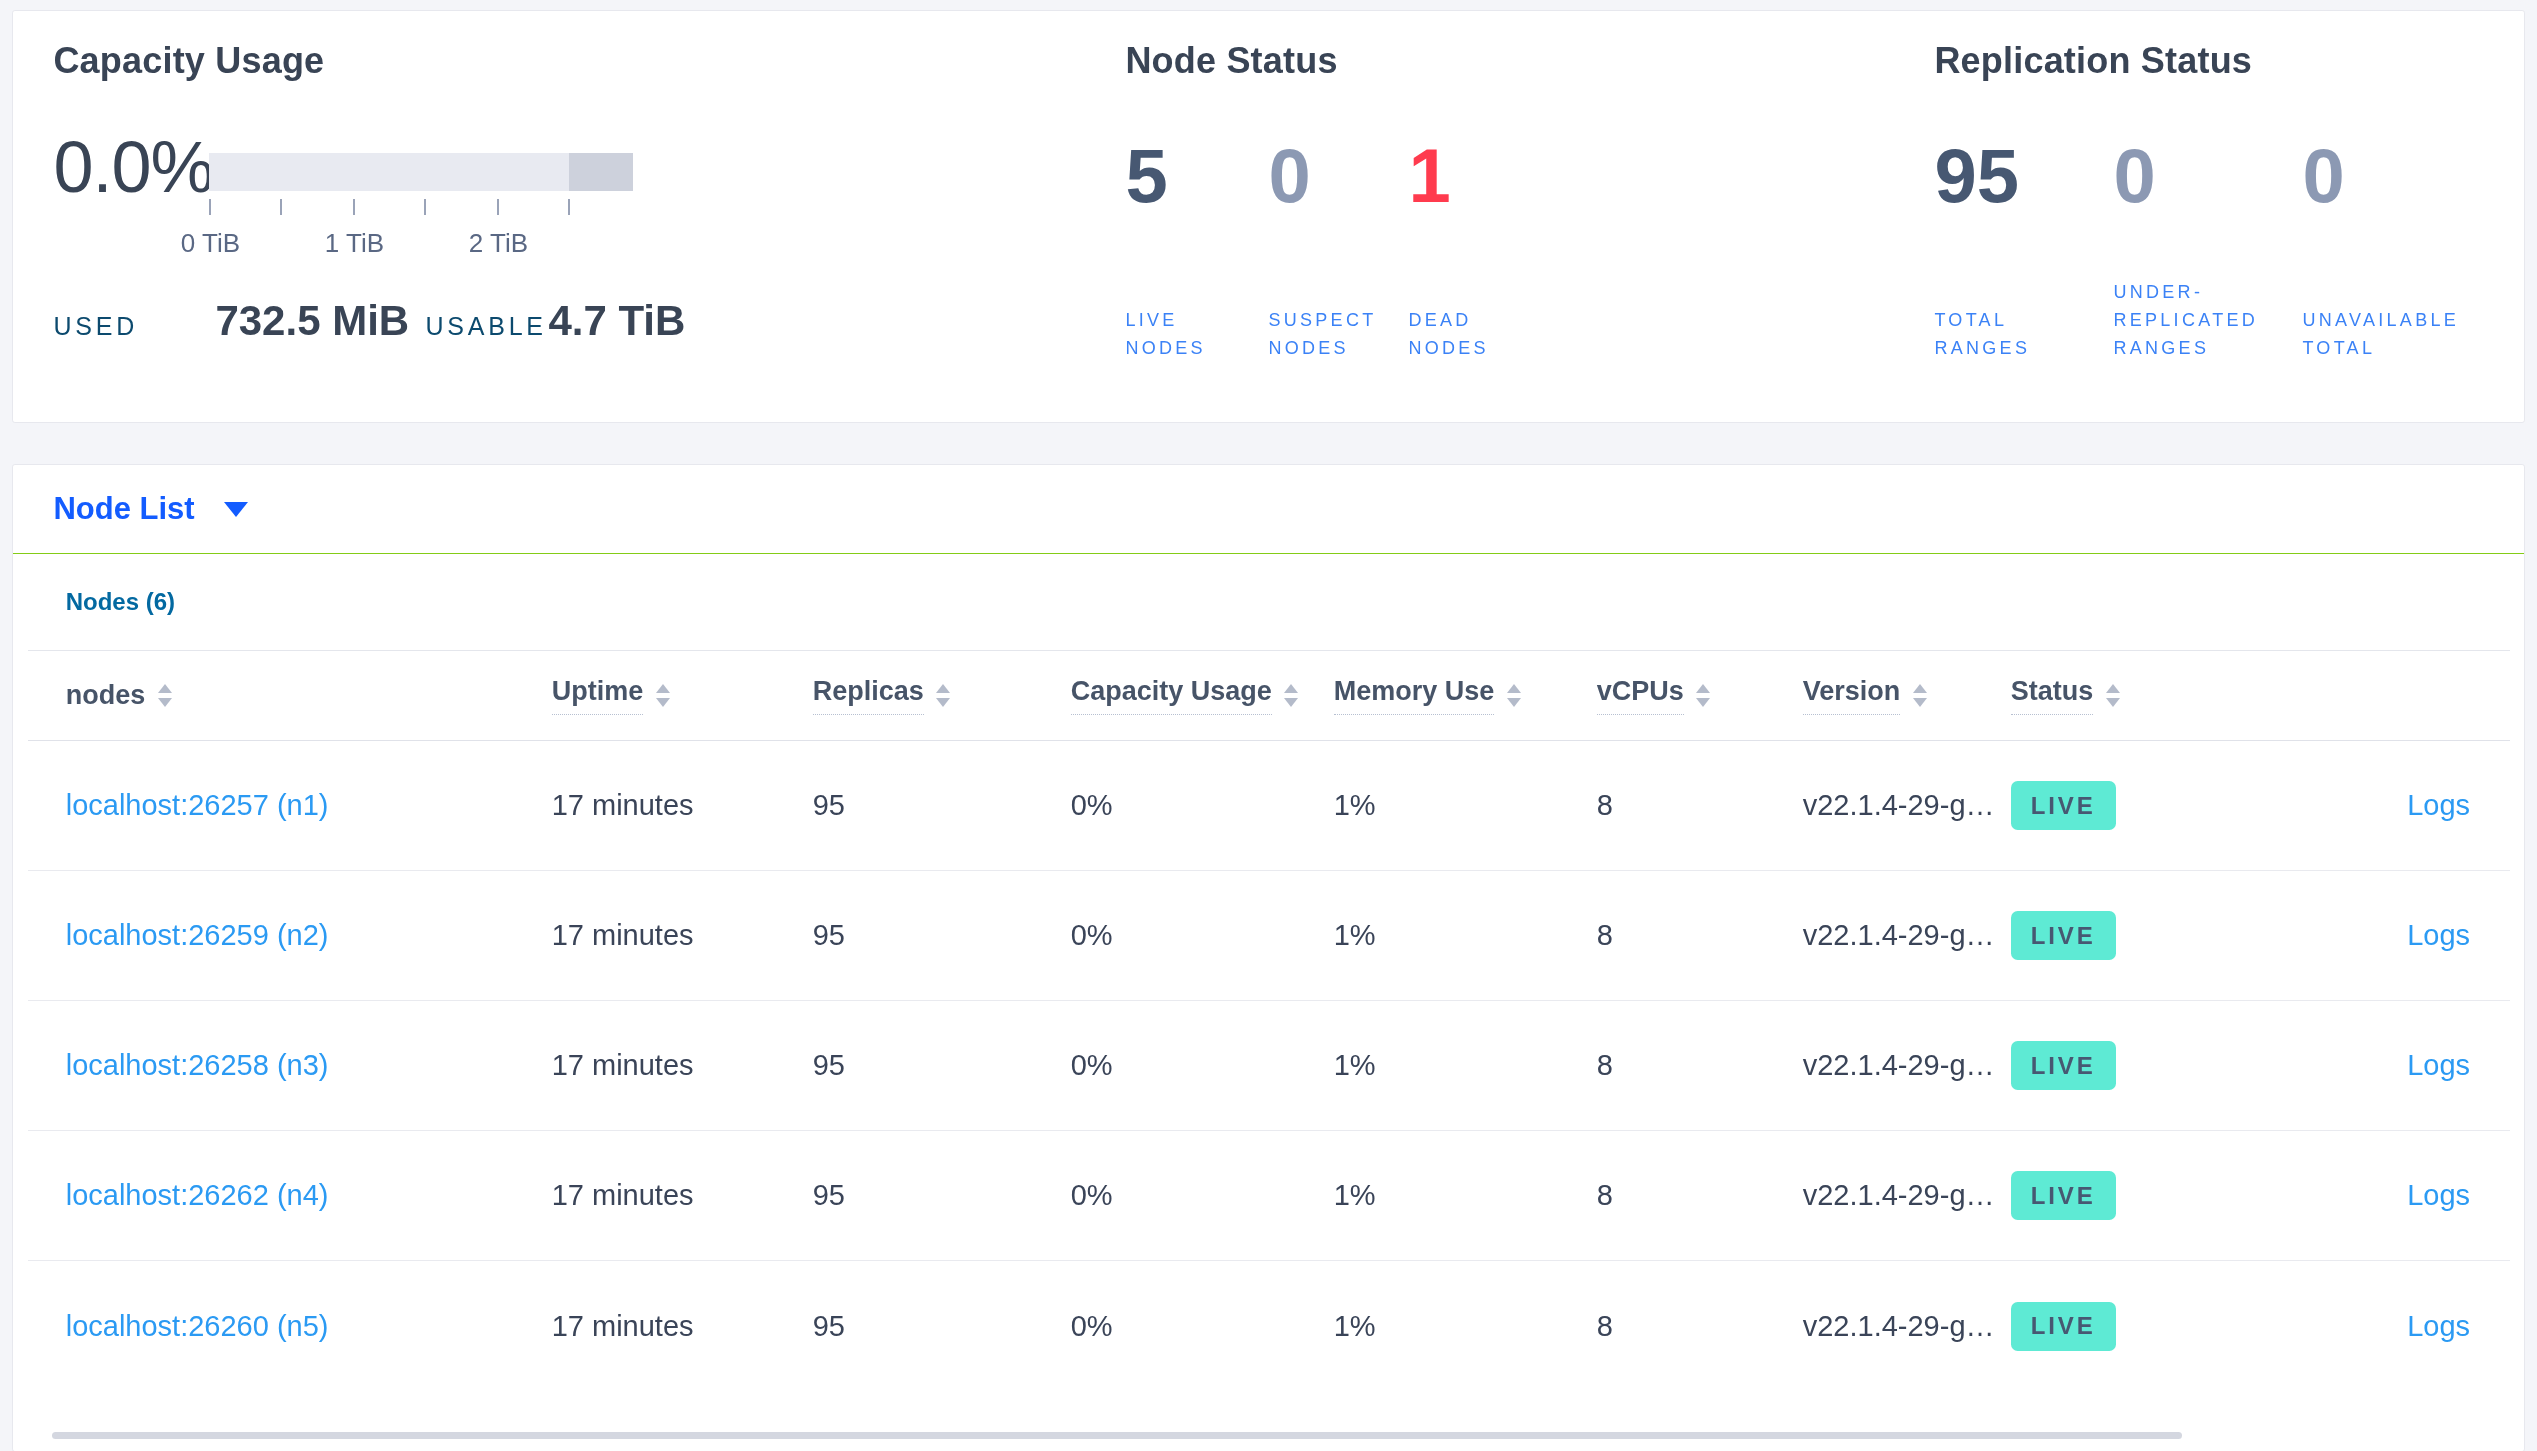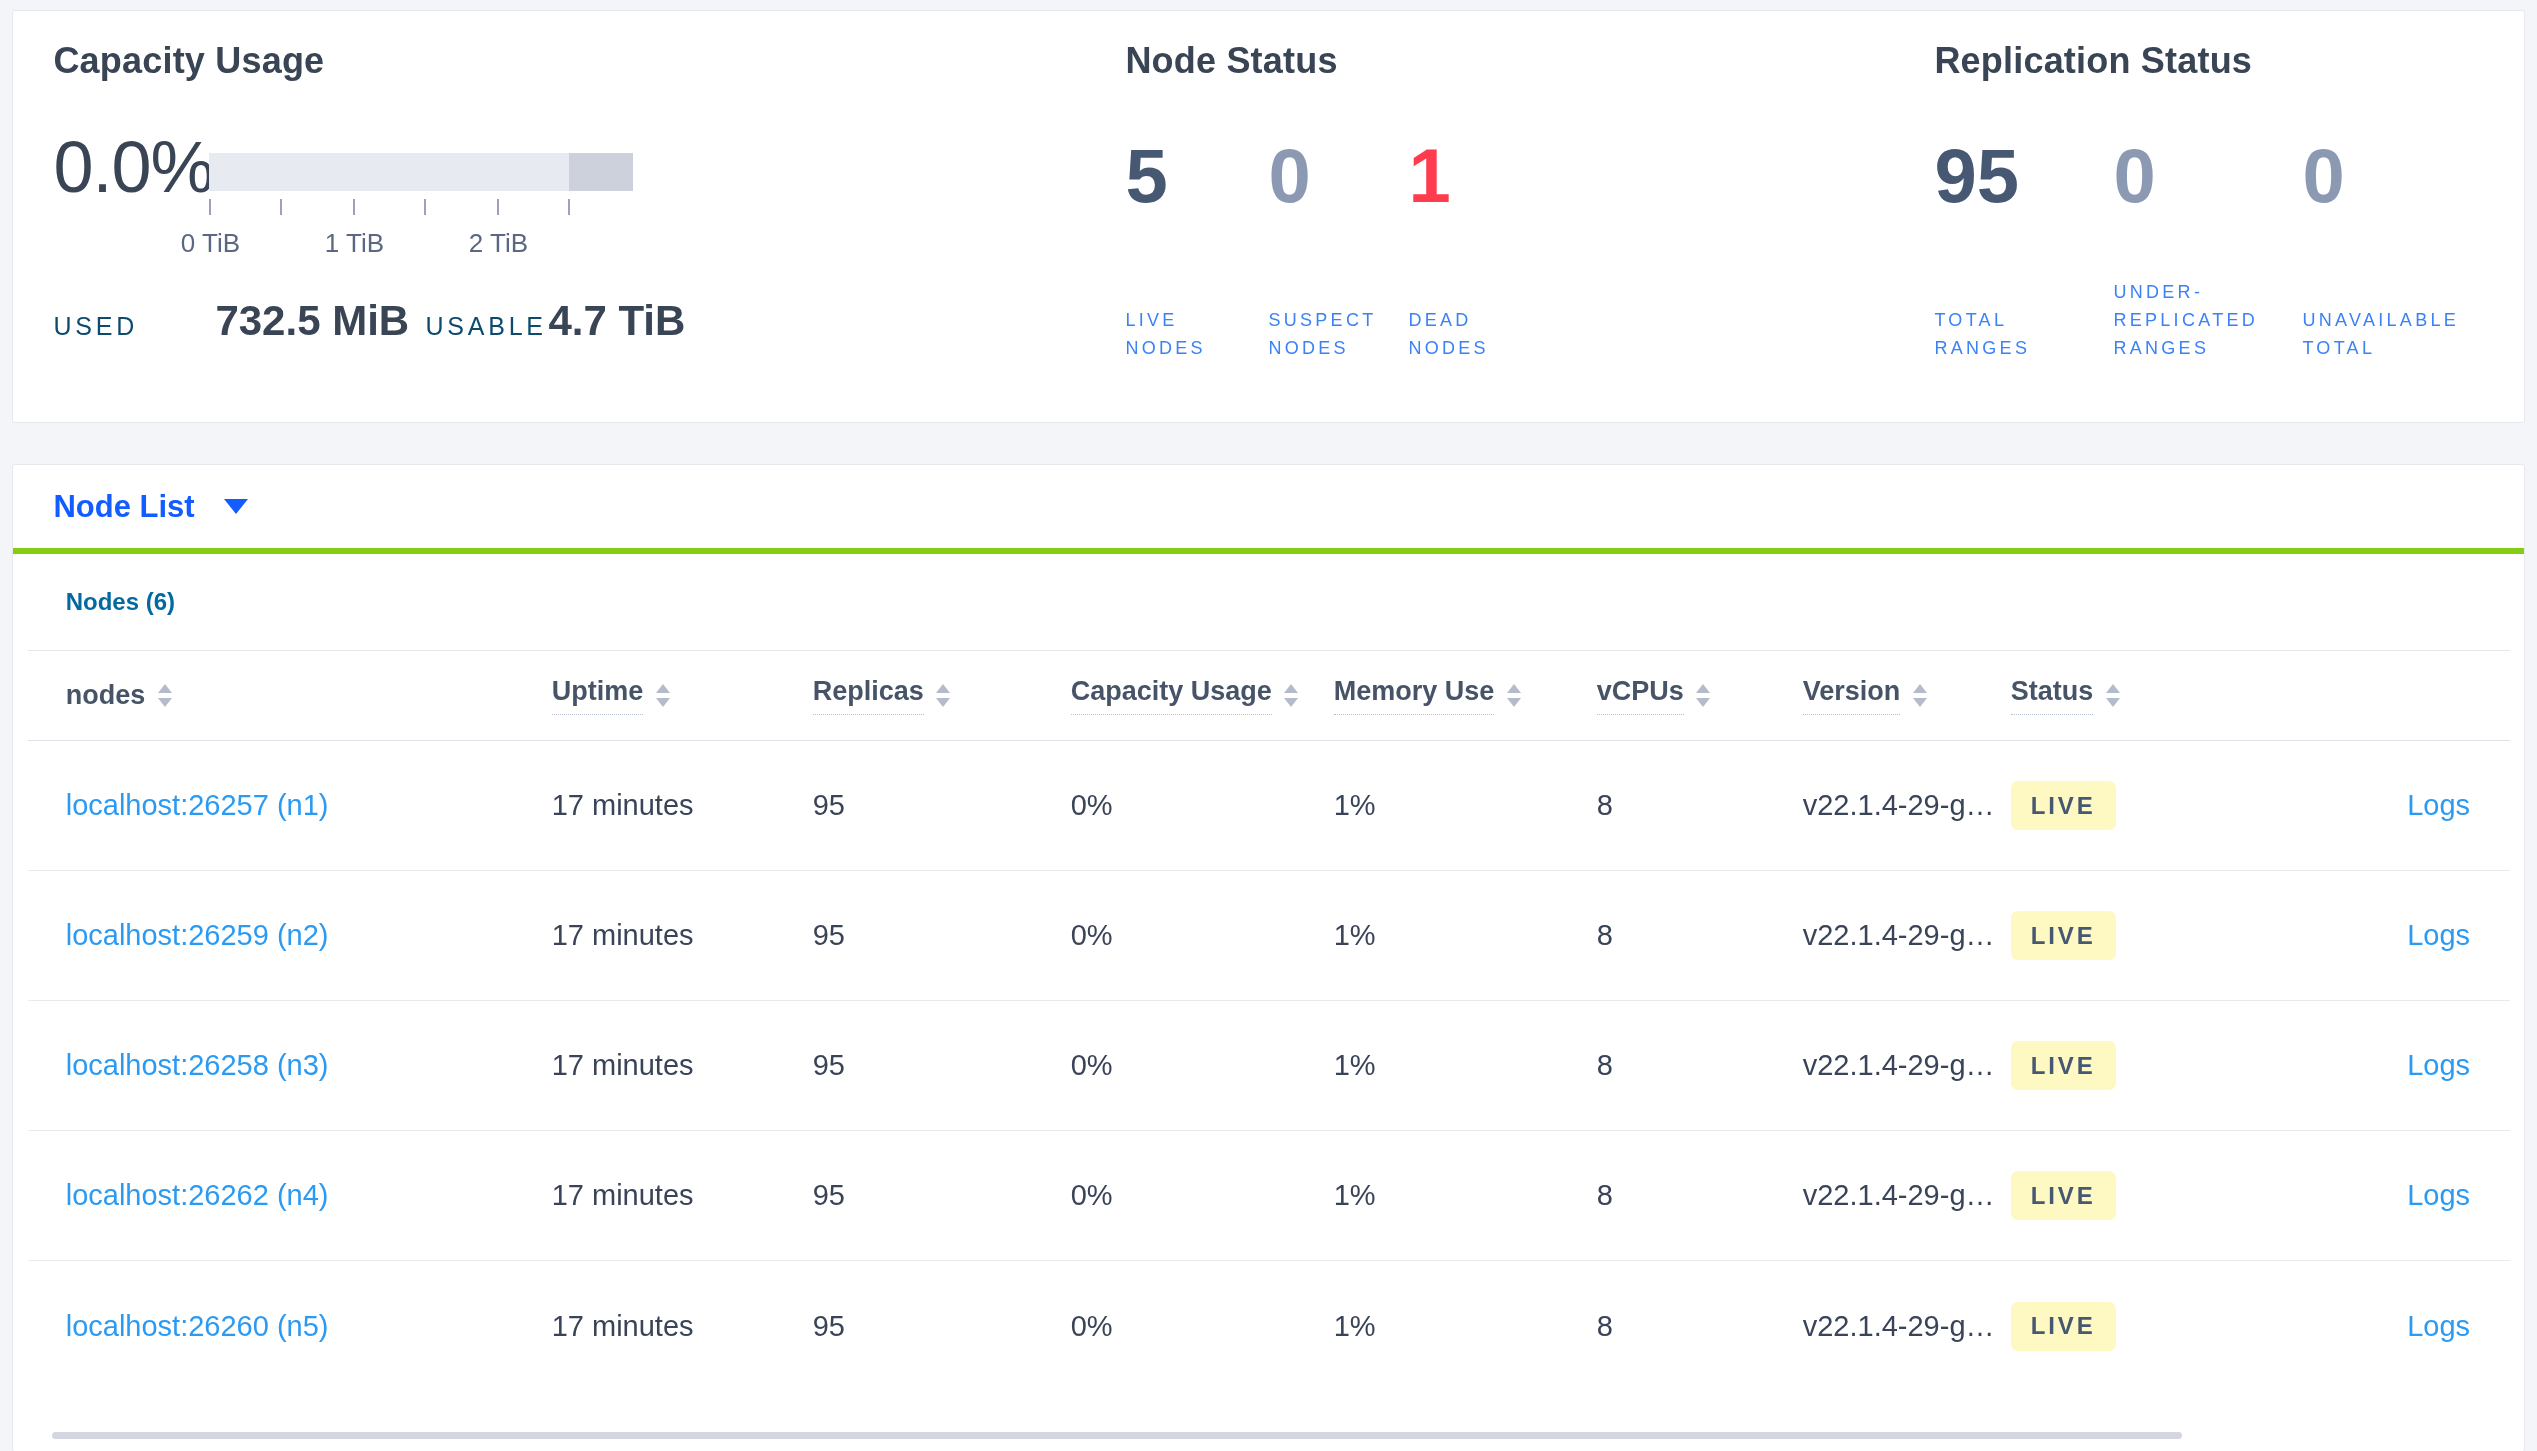--- a/index.html
+++ b/index.html
@@ -46,42 +46,42 @@
   .stat { display: flex; flex-direction: column; justify-content: space-between; }
   .stat-value { font-size: 76px; font-weight: 600; line-height: 82px; }
   .stat-label { font-size: 18px; letter-spacing: 3.3px; color: #3b82f6; line-height: 28px; }
   .v-dark { color: #475872; }
   .v-muted { color: #8c99b3; }
   .v-red { color: #ff3b4e; }
   .w150 { width: 143px; } .w147 { width: 140px; } .w188 { width: 179px; } .w198 { width: 189px; }
   .lbl-w140 { width: 133px; } .lbl-w160 { width: 152px; } .lbl-w210 { width: 202px; }
 
   
-  .selector-row { height: 89px; border-bottom: 6px solid #84cc16; display: flex; align-items: center; padding-left: 40px; }
+  .selector-row { height: 89px; border-bottom: 1px solid #84cc16; display: flex; align-items: center; padding-left: 40px; }
   .selector { display: flex; align-items: center; cursor: pointer; }
   .selector-label { font-size: 31px; font-weight: 700; color: #135cff; }
   .caret-down { width: 0; height: 0; margin-left: 29px; border-left: 12.4px solid transparent; border-right: 12.4px solid transparent; border-top: 15.2px solid #135cff; }
 
   
   .nodes-content { padding: 0 14.3px; }
   .nodes-title { font-size: 24px; font-weight: 700; color: #0369a1; margin: 34px 0 0 38px; }
   .tgrid { display: grid; grid-template-columns: 524px 261px 258px 263px 263px 206px 208px 248px 1fr; align-items: center; }
   .table-head { margin-top: 34px; height: 91px; border-top: 1px solid #e4e6ec; border-bottom: 1px solid #e0e2e9; }
   .th { font-size: 27px; font-weight: 600; color: #475468; display: flex; align-items: center; }
   .th:first-child { padding-left: 38px; }
   .th-label.dotted { border-bottom: 1.9px dotted #b7c0d1; padding-bottom: 6.7px; }
   .sort { display: inline-flex; flex-direction: column; gap: 4.8px; margin-left: 12.4px; }
   .sort .up { width: 0; height: 0; border-left: 7.6px solid transparent; border-right: 7.6px solid transparent; border-bottom: 9.5px solid #b4bbca; }
   .sort .dn { width: 0; height: 0; border-left: 7.6px solid transparent; border-right: 7.6px solid transparent; border-top: 9.5px solid #b4bbca; }
   .t-row { height: 130px; border-bottom: 1px solid #e9eaef; font-size: 29px; color: #3a4458; }
   .t-row:last-child { border-bottom: none; }
   .t-row > div:first-child { padding-left: 38px; }
   a.node-link, a.logs-link { color: #2b9af3; text-decoration: none; cursor: pointer; }
   .logs-cell { text-align: right; padding-right: 40px; }
-  .status-badge { display: inline-block; background: #fef9c3; color: #475872; font-size: 24px; font-weight: 700; letter-spacing: 2.9px; padding: 10.5px 20px; border-radius: 6.7px; }
+  .status-badge { display: inline-block; background: #5eead4; color: #475872; font-size: 24px; font-weight: 700; letter-spacing: 2.9px; padding: 10.5px 20px; border-radius: 6.7px; }
 
   .h-scroll-thumb { position: absolute; left: 52px; top: 1432px; width: 2130px; height: 6.7px; background: #d4d7e0; border-radius: 3.8px; }
 </style>
 </head>
 <body>
 
 <div class="card" id="top-card">
 
   <div class="section" id="capacity-section">
     <div class="section-title">Capacity Usage</div>

